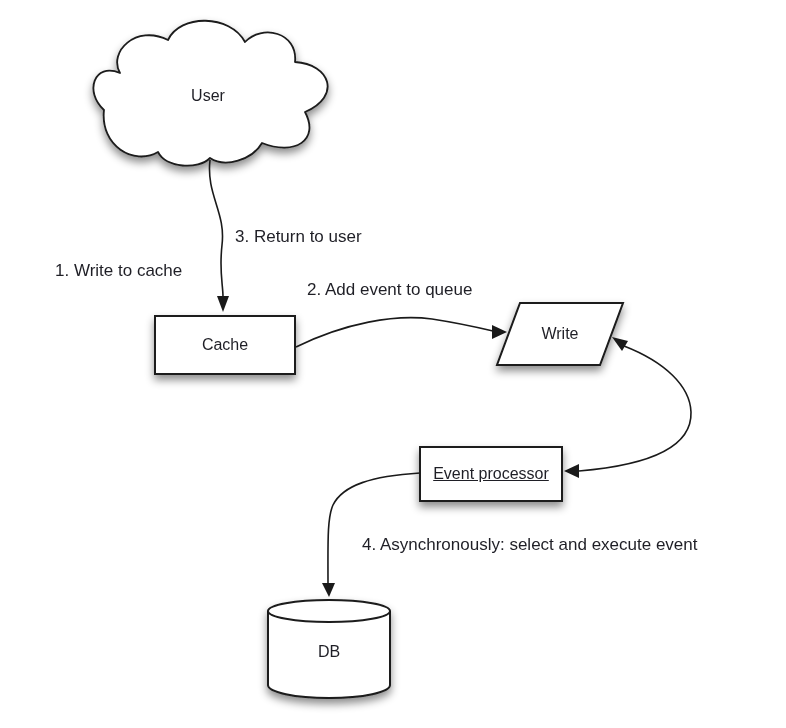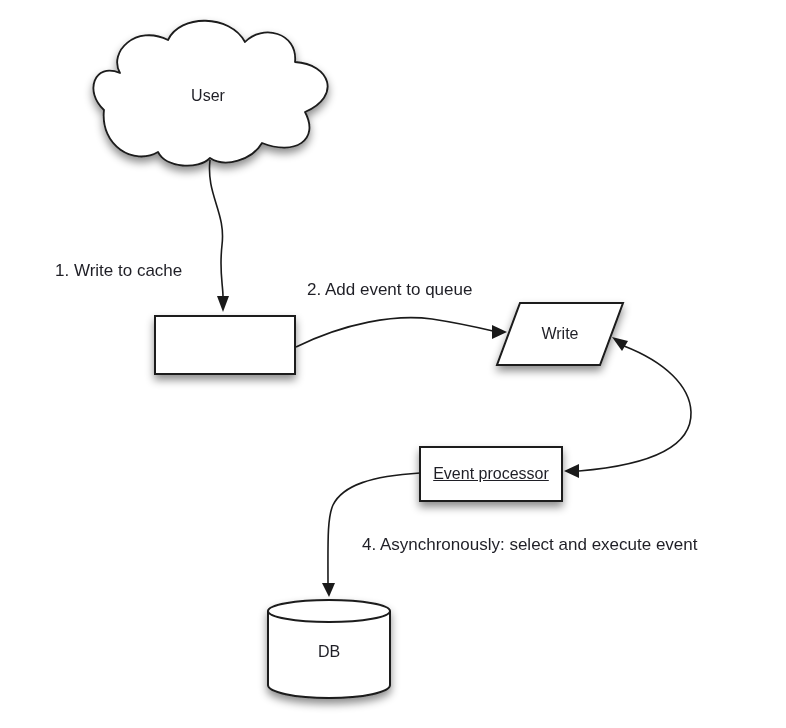--- a/index.html
+++ b/index.html
@@ -71,21 +71,23 @@
     <path d="M 420 473 C 372 476, 343 485, 333 505 C 327 518, 328 545, 328 583" fill="none" stroke="#1a1a1a" stroke-width="1.6"></path>
     <polygon points="329,597 322,583 335,583" fill="#1a1a1a"></polygon>
 
     <g filter="url(#softShadow)">
       <path d="M 268 611 L 268 685 A 61 13 0 0 0 390 685 L 390 611" fill="#ffffff" stroke="#1a1a1a" stroke-width="2"></path>
       <ellipse cx="329" cy="611" rx="61" ry="11" fill="#ffffff" stroke="#1a1a1a" stroke-width="2"></ellipse>
     </g>
   </svg>
 
   <div class="node-label" style="left:128px; top:84px; width:160px; height:24px;">User</div>
+  <div class="node-label" style="left:155px; top:316px; width:140px; height:58px;">Cache</div>
   <div class="node-label" style="left:497px; top:303px; width:126px; height:62px;">Write</div>
   <div class="node-label" style="left:420px; top:447px; width:142px; height:54px;text-decoration:underline;">Event processor</div>
   <div class="node-label" style="left:268px; top:629px; width:122px; height:45px;">DB</div>
 
   <div class="edge-label" style="left:55px; top:261px;">1. Write to cache</div>
+  <div class="edge-label" style="left:235px; top:227px;">3. Return to user</div>
   <div class="edge-label" style="left:307px; top:280px;">2. Add event to queue</div>
   <div class="edge-label" style="left:362px; top:535px;">4. Asynchronously: select and execute event</div>
 
 </div>
 
 </body></html>

